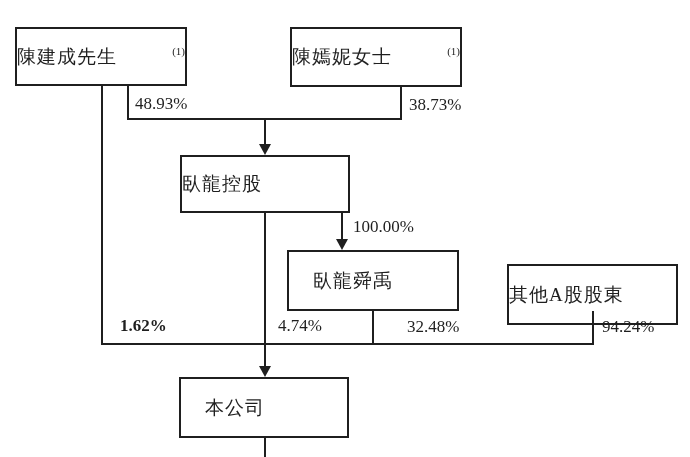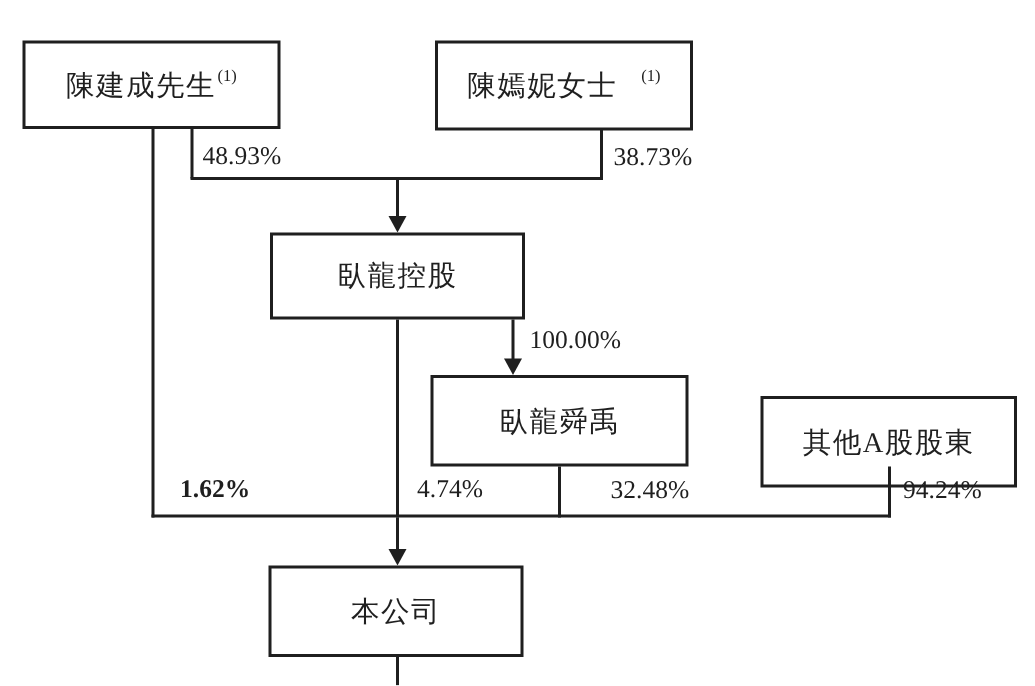--- a/index.html
+++ b/index.html
@@ -16,21 +16,21 @@
     font-family: "Liberation Serif", "DejaVu Serif", serif;
     color: #1f1f1f;
   }
   .node {
     position: absolute;
     box-sizing: border-box;
     border: 2px solid #1f1f1f;
     background: #ffffff;
     display: flex;
     align-items: center;
-    justify-content: center;
+    justify-content: space-between;
     font-size: 19px;
     letter-spacing: 1px;
     color: #1f1f1f;
     white-space: nowrap;
   }
   .node .fn {
     font-size: 11px;
     letter-spacing: 0;
     position: relative;
     top: -6px;
@@ -74,29 +74,29 @@
 
   <div class="node" style="left:290px; top:27px; width:172px; height:60px;gap:15px;">
     <span>陳嫣妮女士</span>
       <span class="fn">(1)</span>
   </div>
 
   <div class="node" style="left:180px; top:155px; width:170px; height:58px;">
     <span>臥龍控股</span>
   </div>
 
-  <div class="node" style="left:287px; top:250px; width:172px; height:61px;">
+  <div class="node" style="left:287px; top:250px; width:172px; height:61px;padding-left:24px;">
     <span>臥龍舜禹</span>
   </div>
 
   <div class="node" style="left:507px; top:250px; width:171px; height:61px;margin-top:14px;">
     <span>其他A股股東</span>
   </div>
 
-  <div class="node" style="left:179px; top:377px; width:170px; height:61px;">
+  <div class="node" style="left:179px; top:377px; width:170px; height:61px;padding-left:24px;">
     <span>本公司</span>
   </div>
 
   <div class="vline" style="left:101px; top:85px; height:260px;"></div>
   <div class="vline" style="left:127px; top:85px; height:34px;"></div>
   <div class="vline" style="left:400px; top:86px; height:33px;"></div>
   <div class="hline" style="left:127px; top:118px; width:275px;"></div>
   <div class="vline" style="left:264px; top:118px; height:28px;"></div>
   <div class="arrowhead" style="left:259px; top:144px;"></div>
 

